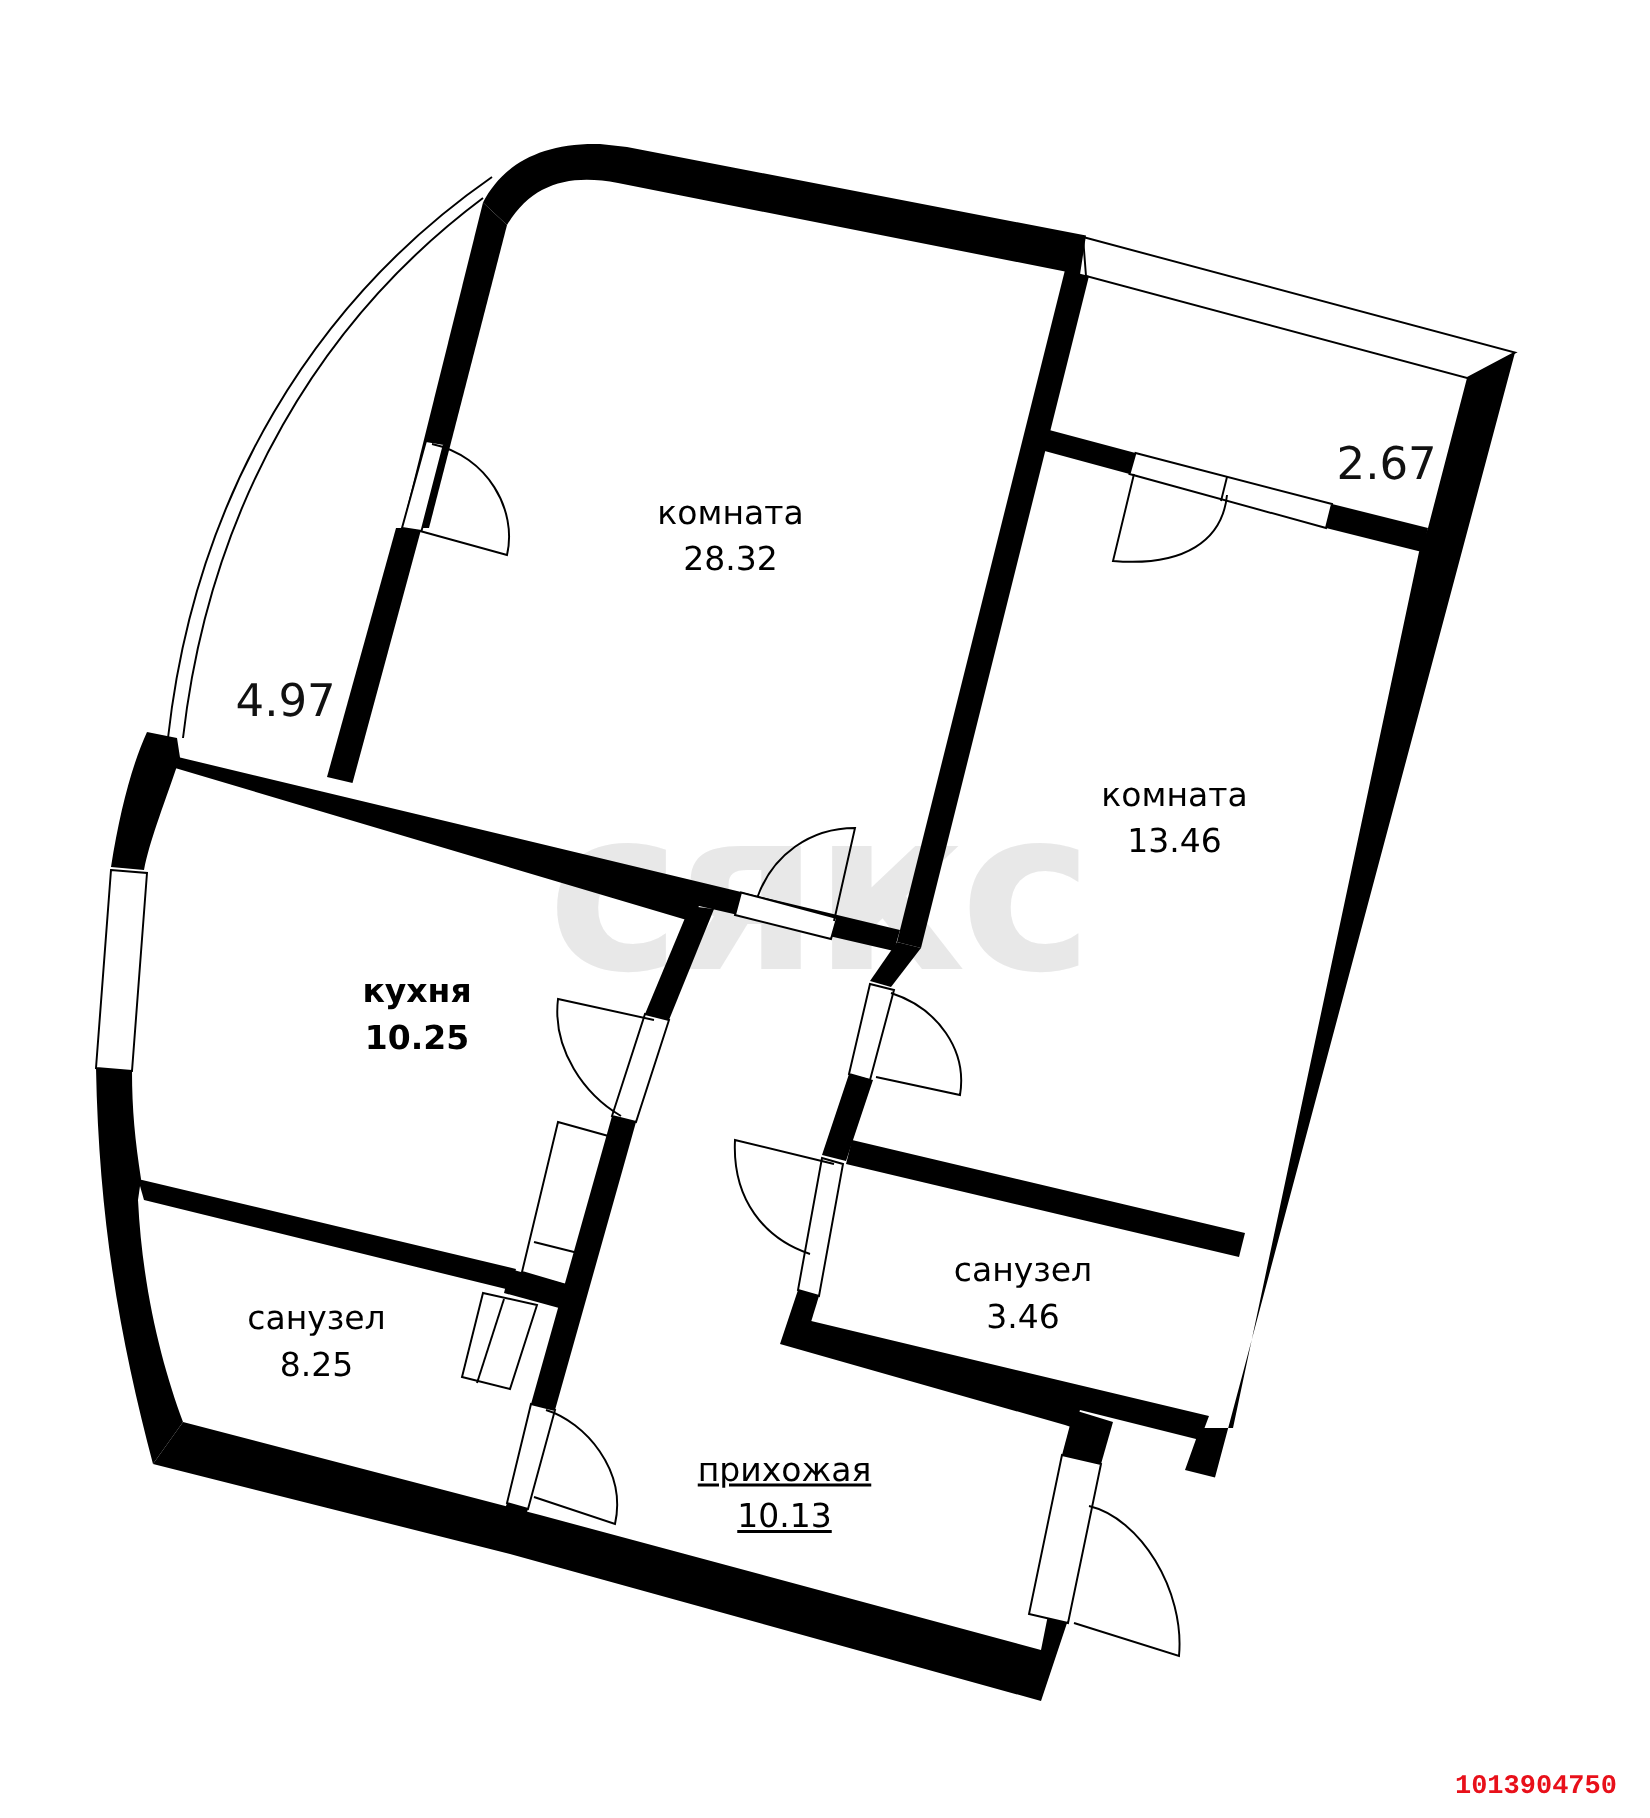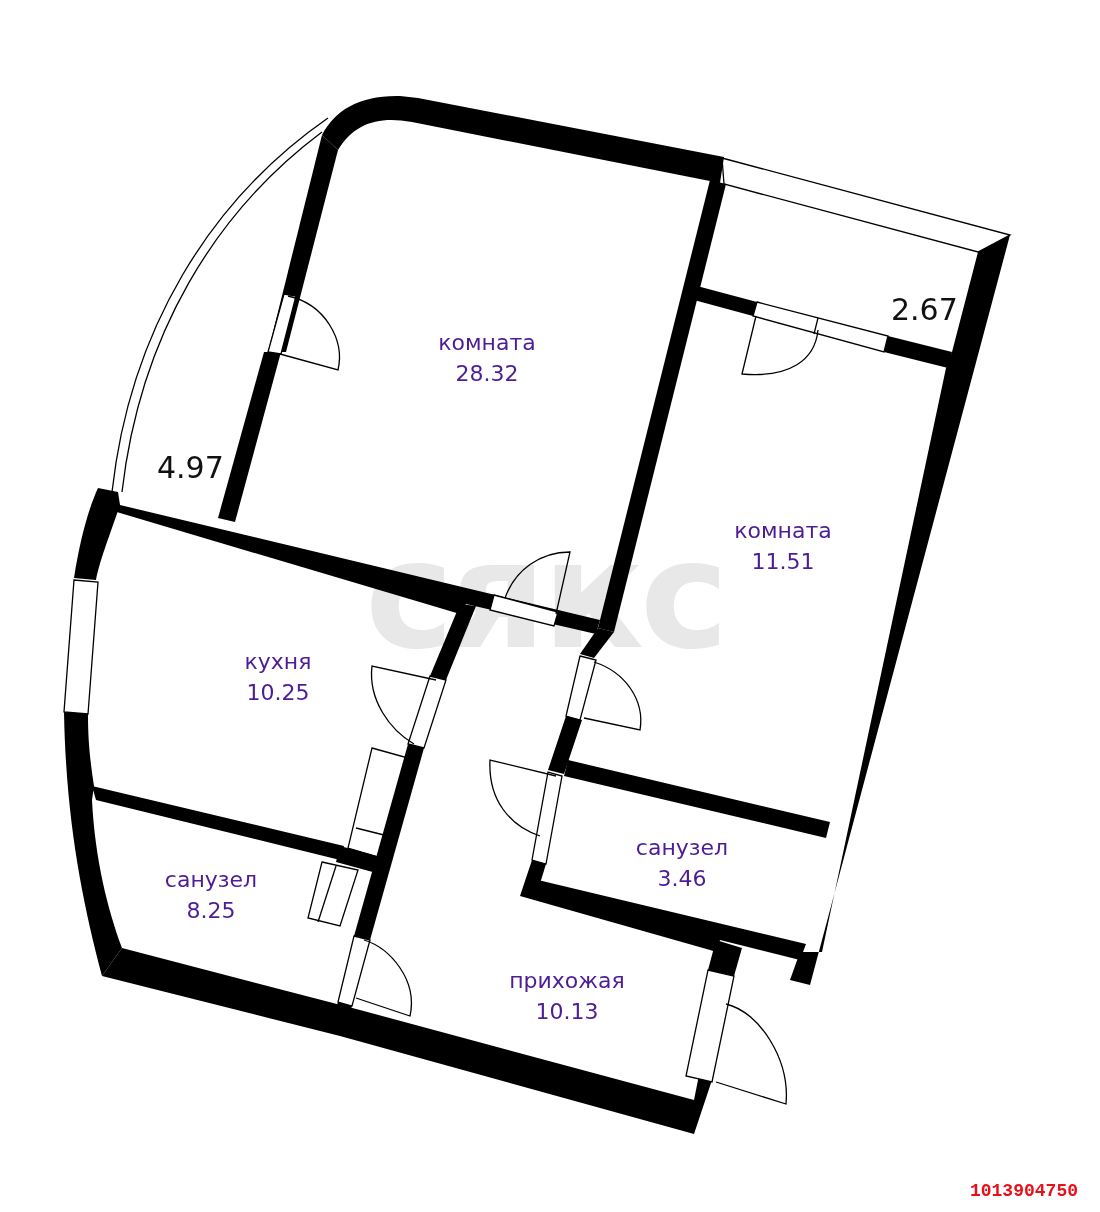--- a/index.html
+++ b/index.html
@@ -1,21 +1,21 @@
 <!DOCTYPE html>
 <html><head>
   <meta charset="utf-8">
   <style>
     html, body { margin: 0; padding: 0; background: #ffffff; }
     body { width: 1100px; height: 1212px; position: relative; overflow: hidden; font-family: "DejaVu Sans", "Liberation Sans", sans-serif; }
     #plan { position: absolute; left: 0; top: 0; width: 1100px; height: 1212px; }
     .wall { fill: #000000; stroke: none; }
     .thin { fill: none; stroke: #000000; stroke-width: 1.3; }
     .opening { fill: #ffffff; stroke: #000000; stroke-width: 1.3; }
-    .label { position: absolute; text-align: center; color: #4c1d95; font-size: 22px; line-height: 31px; transform: translateX(-50%); white-space: nowrap; }
+    .label { position: absolute; text-align: center; color: #000000; font-size: 22px; line-height: 31px; transform: translateX(-50%); white-space: nowrap; }
     .label .name, .label .area { display: block; }
     .area-only { position: absolute; color: #111111; font-size: 30px; line-height: 26px; white-space: nowrap; }
     .watermark { position: absolute; left: 365px; top: 535px; font-family: "DejaVu Sans", sans-serif; font-weight: bold; font-size: 150px; line-height: 120px; letter-spacing: -4px; color: #e6e6e6; opacity: 0.9; pointer-events: none; }
     .listing-id { position: absolute; right: 22px; bottom: 10px; color: #e8101a; font-weight: bold; font-size: 18px; line-height: 22px; font-family: Liberation Mono, monospace; }
   </style>
 </head>
 <body>
 
 <div class="watermark">сякс</div>
 
@@ -90,35 +90,35 @@
   <polygon class="opening" points="708,970 734,976 712,1082 686,1076"></polygon>
   <path class="thin" d="M726,1004 C760,1012 790,1060 786,1104 L716,1082"></path>
 </svg>
 
 <div class="label" style="left:487px; top:327px;">
   <span class="name">комната</span>
   <span class="area">28.32</span>
 </div>
 <div class="label" style="left:783px; top:515px;">
   <span class="name">комната</span>
-  <span class="area">11.51</span>
+  <span class="area">13.46</span>
 </div>
-<div class="label" style="left:278px; top:646px;">
+<div class="label" style="left:278px; top:646px;font-weight:bold;">
   <span class="name">кухня</span>
   <span class="area">10.25</span>
 </div>
 <div class="label" style="left:211px; top:864px;">
   <span class="name">санузел</span>
   <span class="area">8.25</span>
 </div>
 <div class="label" style="left:682px; top:832px;">
   <span class="name">санузел</span>
   <span class="area">3.46</span>
 </div>
-<div class="label" style="left:567px; top:965px;">
+<div class="label" style="left:523px; top:965px;text-decoration:underline;">
   <span class="name">прихожая</span>
   <span class="area">10.13</span>
 </div>
 
 <div class="area-only" style="left:157px; top:455px;">4.97</div>
 <div class="area-only" style="left:891px; top:297px;">2.67</div>
 
 <div class="listing-id">1013904750</div>
 
 </body></html>

